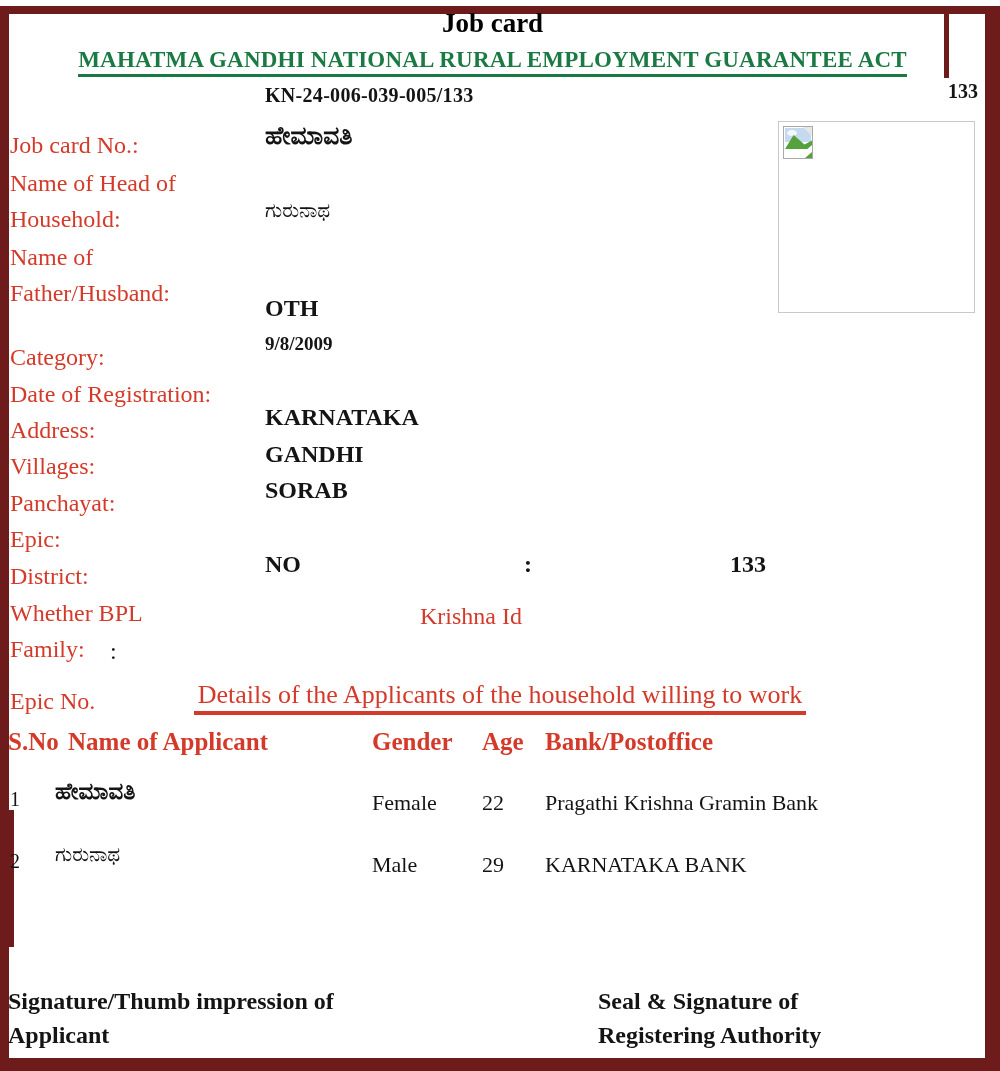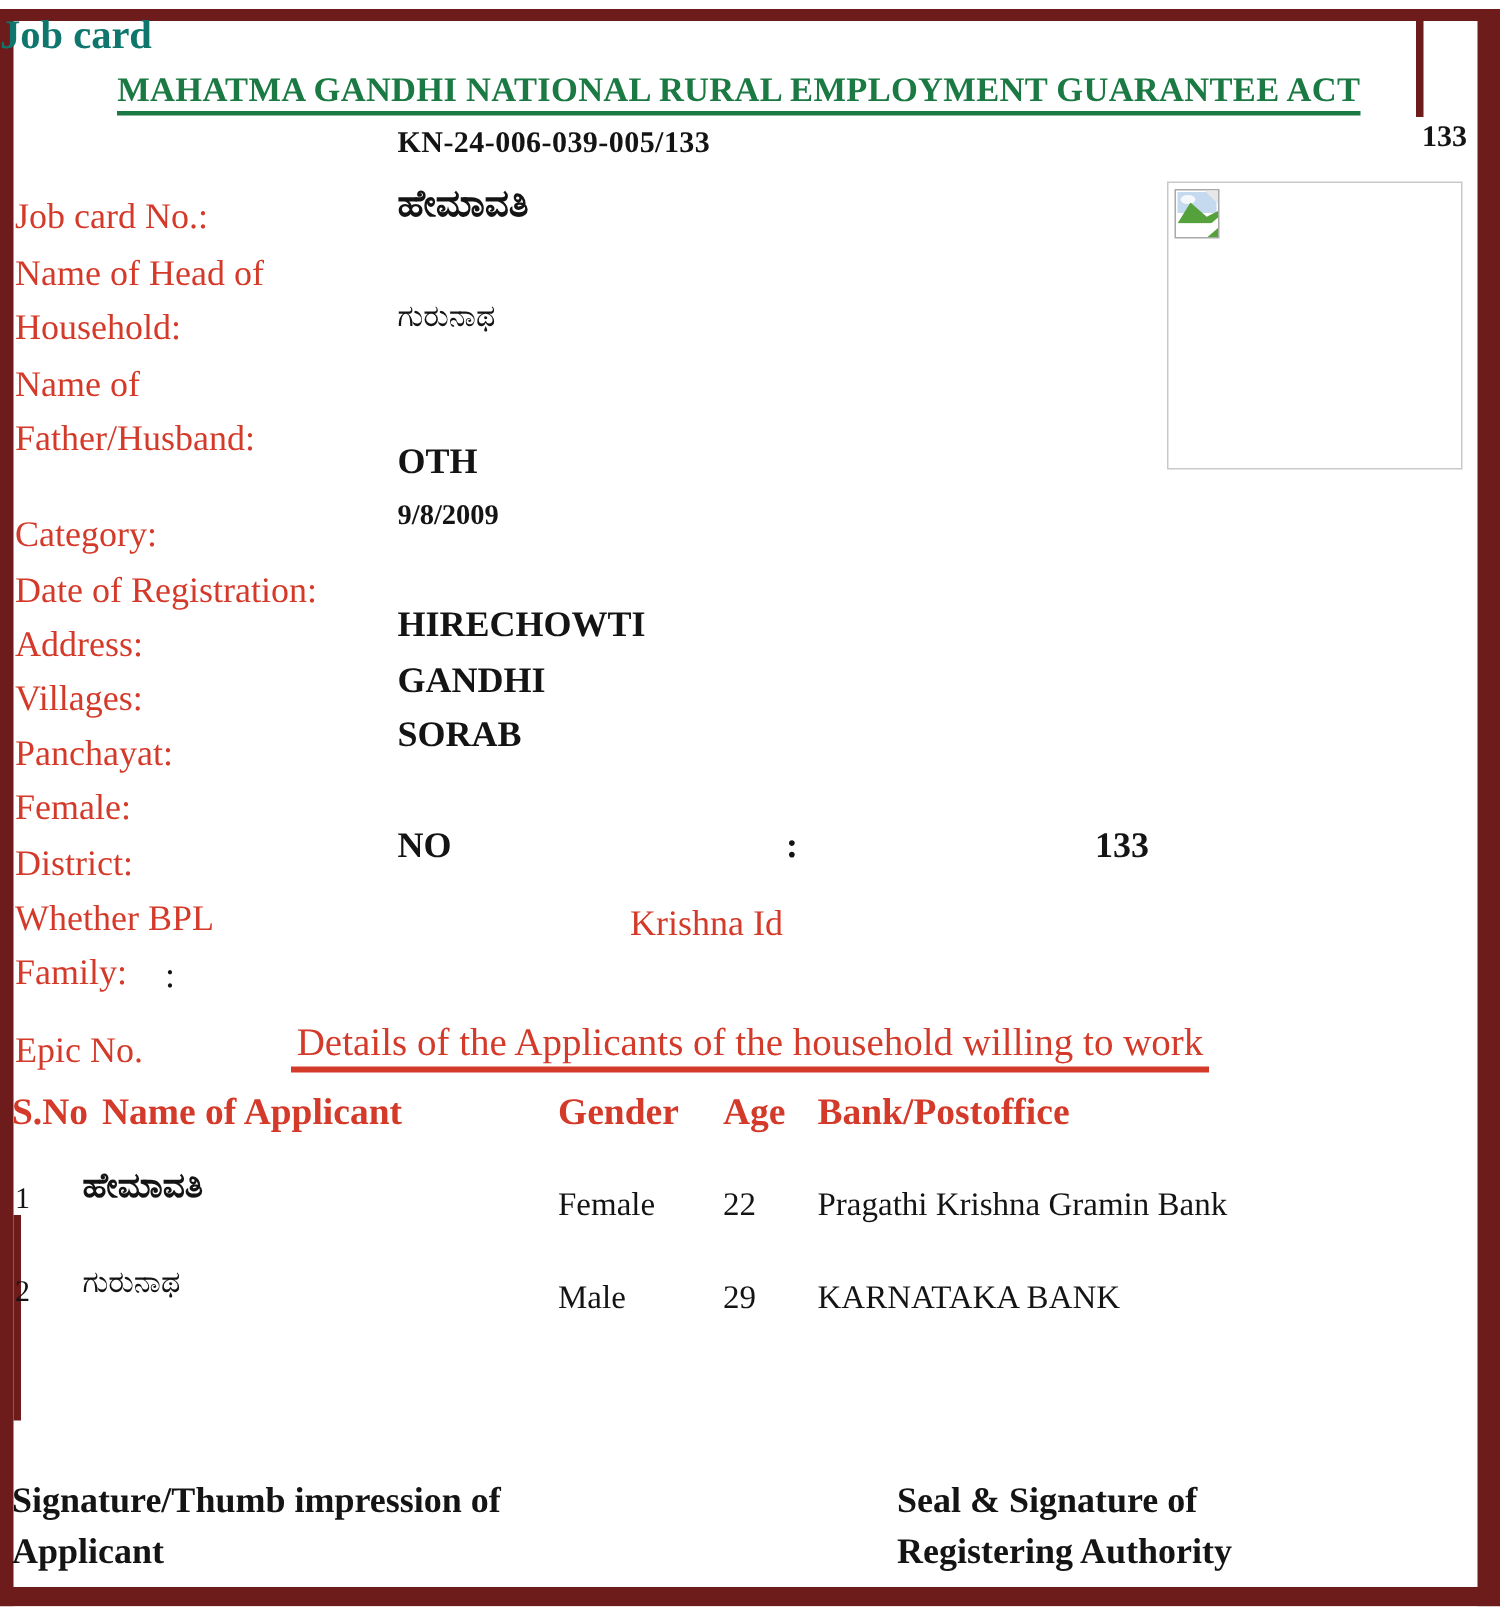--- a/index.html
+++ b/index.html
@@ -14,22 +14,22 @@
 
   
   .frame{position:absolute;background:var(--maroon);}
   .f-top{left:0;top:6px;width:1000px;height:8px;}
   .f-left{left:0;top:6px;width:9px;height:1065px;}
   .f-right{left:985px;top:6px;width:15px;height:1065px;}
   .f-bottom{left:0;top:1058px;width:1000px;height:13px;}
   .f-notch{left:9px;top:810px;width:5px;height:137px;}
   .f-titleedge{left:944px;top:7px;width:5px;height:71px;}
 
-  .doc-title{position:absolute;left:0;top:8px;width:985px;
-             font-size:27px;font-weight:bold;color:#0f766e;}
+  .doc-title{position:absolute;left:0;top:8px;width:985px;text-align:center;
+             font-size:27px;font-weight:bold;color:#000000;}
   .act-wrap{position:absolute;left:0;top:47px;width:985px;text-align:center;}
   .act{display:inline-block;color:var(--green);font-weight:bold;font-size:23px;
        letter-spacing:.2px;border-bottom:3px solid var(--green);padding-bottom:1px;}
 
   .lbl{position:absolute;color:var(--red);font-size:24px;line-height:1.5;margin-top:47px;}
   .val{position:absolute;font-weight:bold;font-size:24px;color:var(--ink);line-height:1.3;}
   .kn{font-family:"DejaVu Sans", sans-serif;}
 
   .details-wrap{position:absolute;left:0;top:680px;width:1000px;text-align:center;}
   .details{display:inline-block;color:var(--red);font-size:26px;
@@ -98,26 +98,26 @@
   <span class="lbl" style="left:10px;top:292px;">Category:</span>
   <span class="val" style="left:265px;top:293px;">OTH</span>
 
   <span class="lbl" style="left:10px;top:329px;">Date of Registration:</span>
   <span class="val" style="left:265px;top:332px;font-size:19px;">9/8/2009</span>
 
   <span class="lbl" style="left:10px;top:365px;">Address:</span>
   <span class="val" style="left:265px;top:367px;"></span>
 
   <span class="lbl" style="left:10px;top:401px;">Villages:</span>
-  <span class="val" style="left:265px;top:402px;">HIRECHOWTI</span>
+  <span class="val" style="left:265px;top:402px;">KARNATAKA</span>
 
   <span class="lbl" style="left:10px;top:438px;">Panchayat:</span>
   <span class="val" style="left:265px;top:439px;">GANDHI</span>
 
-  <span class="lbl" style="left:10px;top:474px;">Female:</span>
+  <span class="lbl" style="left:10px;top:474px;">Epic:</span>
   <span class="val" style="left:265px;top:475px;">SORAB</span>
 
   <span class="lbl" style="left:10px;top:511px;">District:</span>
 
   <span class="lbl" style="left:10px;top:548px;width:165px;">Whether BPL Family:</span>
   <span class="val" style="left:265px;top:549px;">NO</span>
   <span class="lbl" style="left:420px;top:551px;">Krishna Id</span>
   <span class="val" style="left:524px;top:549px;">:</span>
   <span class="val" style="left:730px;top:549px;">133</span>
 

